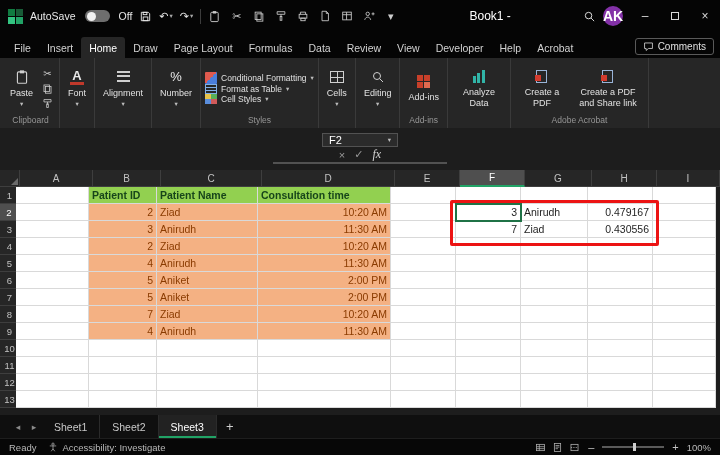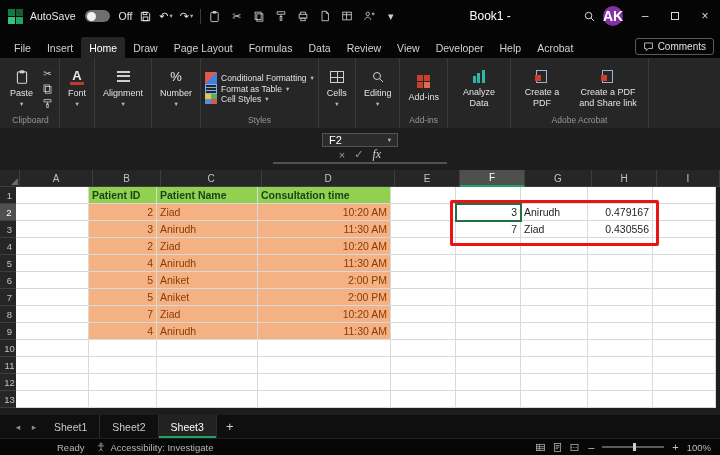--- a/index.html
+++ b/index.html
@@ -111,21 +111,21 @@
 
   
   .sheetbar { height:23px; background:#0f0f0f; display:flex; align-items:stretch; padding-left:10px; color:#c6c6c6; flex:0 0 23px; }
   .navarrow { width:16px; display:flex; align-items:center; justify-content:center; color:#8a8a8a; font-size:9px; }
   .stab { padding:0 12px; display:flex; align-items:center; font-size:10.5px; border-right:1px solid #2b2b2b; color:#c9c9c9; }
   .stab.active { background:#222; color:#fff; box-shadow:inset 0 -2px 0 var(--accent-green); }
   .addsheet { width:26px; display:flex; align-items:center; justify-content:center; font-size:13px; color:#cfcfcf; }
 
   
   .statusbar { height:17px; background:#070707; border-top:1px solid #1e1e1e; display:flex; align-items:center; font-size:9.5px; color:#b8b8b8; padding:0 9px; gap:12px; flex:0 0 17px; }
-  .sb-left { display:flex; align-items:center; gap:12px;margin-left:48px; }
+  .sb-left { display:flex; align-items:center; gap:12px; }
   .sb-acc { display:flex; align-items:center; gap:4px; }
   .sb-right { margin-left:auto; display:flex; align-items:center; gap:8px; }
   .viewicons { display:flex; align-items:center; gap:6px; color:#b0b0b0; }
   .zoomtrack { width:62px; height:2px; background:#5a5a5a; position:relative; }
   .zoomthumb { position:absolute; left:50%; top:-3px; width:3px; height:8px; background:#cfcfcf; }
   .zoombtn { font-size:11px; color:#c4c4c4; line-height:1; }
   svg { display:block; }
 </style>
 </head>
 <body>

